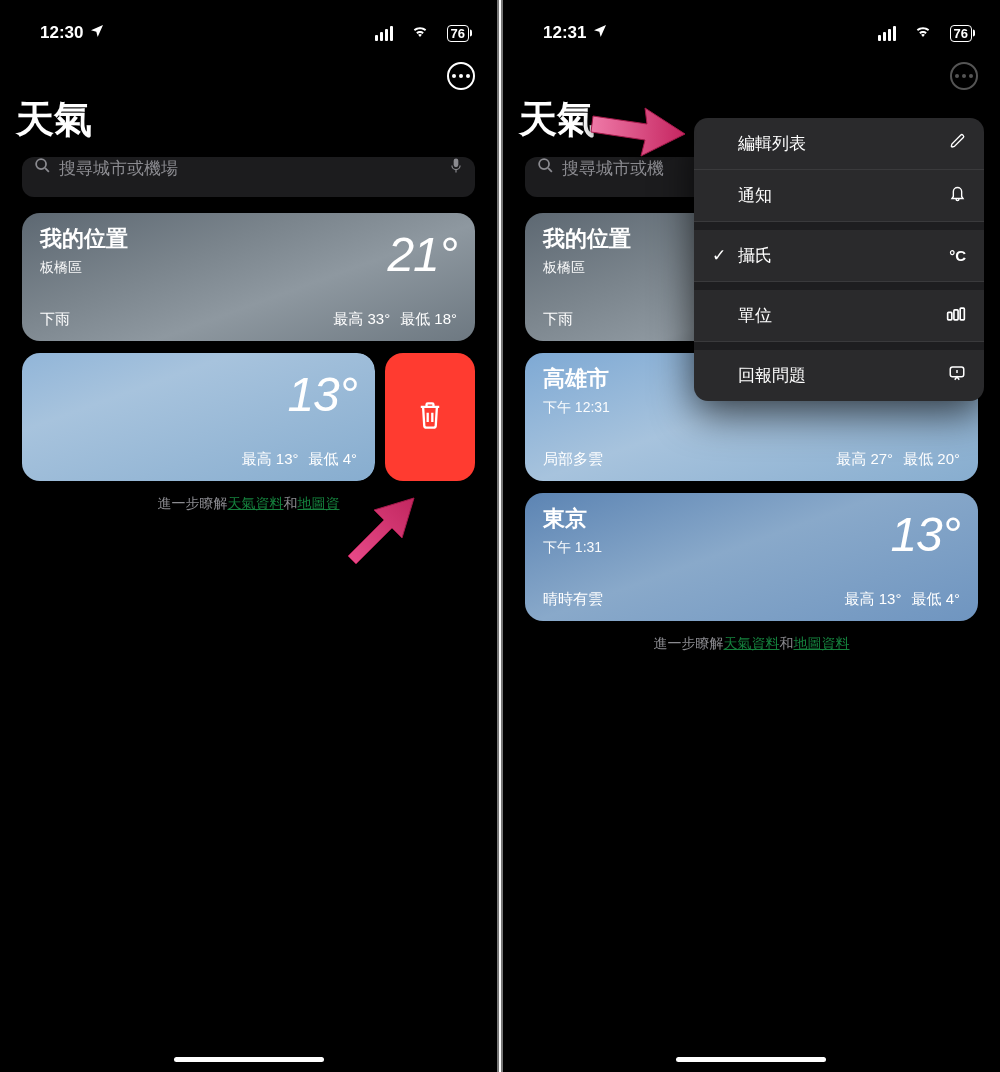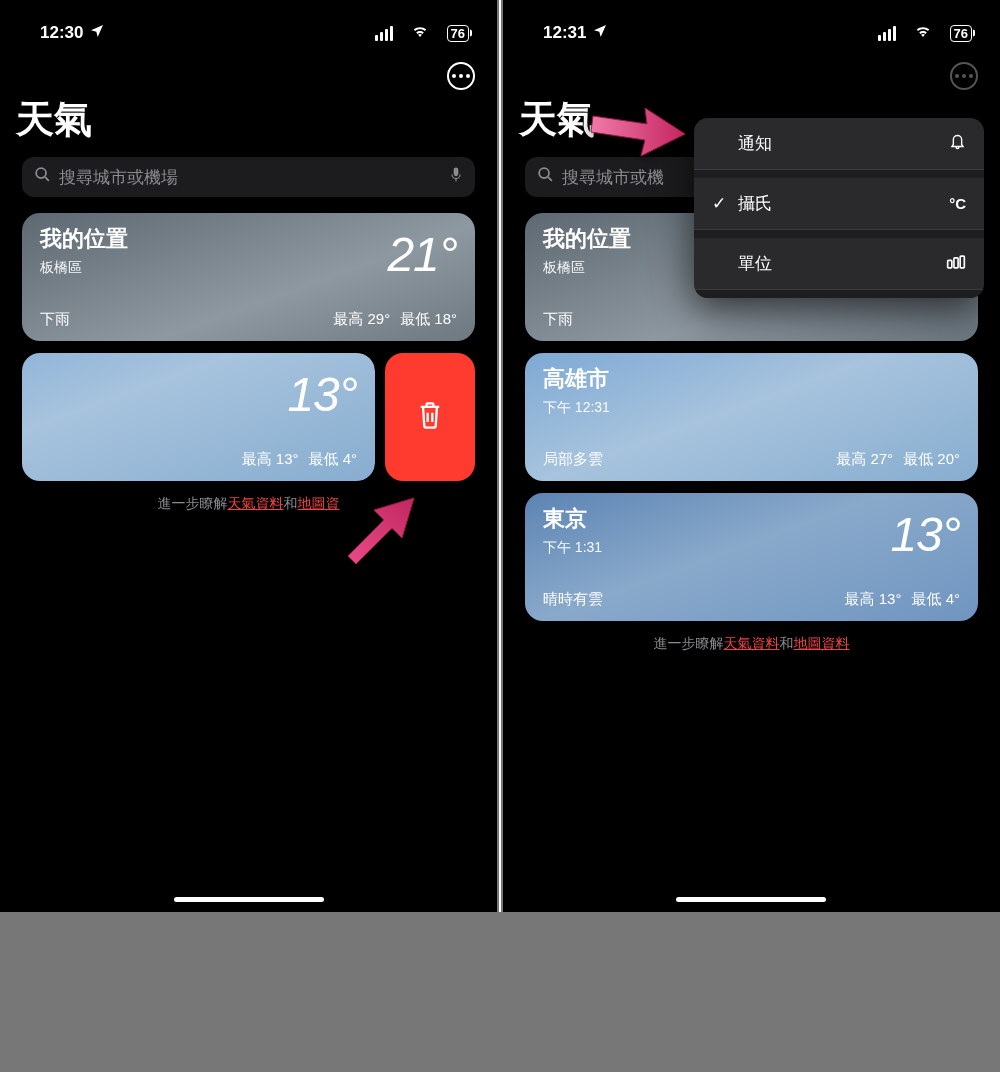--- a/index.html
+++ b/index.html
@@ -1,37 +1,37 @@
 <!DOCTYPE html>
 <html><head>
 <meta charset="utf-8">
 <style>
   * { margin: 0; padding: 0; box-sizing: border-box; font-family: -apple-system, "SF Pro Text", "Helvetica Neue", Arial, "PingFang TC", "Microsoft JhengHei", sans-serif; }
   body { background: #777; display: flex; gap: 2px; justify-content: center; }
-  .phone { width: 499px; height: 912px; background: #000; position: relative; overflow: hidden; color: #fff; }
+  .phone { width: 499px; height: 1072px; background: #000; position: relative; overflow: hidden; color: #fff; }
   .divider { width: 2px; background: #fff; }
 
   
   .statusbar { display: flex; justify-content: space-between; align-items: center; padding: 14px 28px 0 40px; height: 52px; font-size: 17px; font-weight: 600; }
   .status-left { display: flex; align-items: center; gap: 6px; }
   .status-right { display: flex; align-items: center; gap: 18px; }
   .battery-box { border: 1.5px solid #fff; border-radius: 4px; padding: 1px 3px; font-size: 13px; font-weight: 700; line-height: 1; position: relative; }
   .battery-box::after { content:""; position:absolute; right:-4px; top:50%; transform:translateY(-50%); width:2px; height:7px; background:#fff; border-radius:0 2px 2px 0; }
 
   
   .app-header { display: flex; justify-content: flex-end; padding: 10px 22px 0 22px; }
   .more-btn { width: 28px; height: 28px; border: 2px solid #fff; border-radius: 50%; display:flex; align-items:center; justify-content:center; }
   .more-btn.dim { border-color:#555; color:#555; }
   .dots { display:flex; gap:3px; }
   .dots span { width:4px; height:4px; background:currentColor; border-radius:50%; }
 
   .title { font-size: 38px; font-weight: 700; padding: 4px 22px 12px 16px; }
 
   
-  .search { margin: 0 22px 16px 22px; background: #1c1c1e; border-radius: 12px; height: 40px; display:flex; align-items:center; padding:0 12px; gap:8px; color:#8b8b90; font-size:17px; }
+  .search { margin: 0 22px 16px 22px; background: #1c1c1e; border-radius: 12px; height: 40px; display:flex; align-items:flex-start; padding:0 12px; gap:8px; color:#8b8b90; font-size:17px; }
   .search .grow { flex:1; }
 
   
   .cards { padding: 0 22px; }
   .card-wrap { position:relative; margin-bottom: 12px; }
   .card { border-radius: 18px; padding: 14px 18px 12px 18px; height: 128px; display:flex; flex-direction:column; justify-content:space-between; position:relative; overflow:hidden; }
   .bg-rain { background: linear-gradient(160deg,#5d6872 0%,#7a848c 35%,#8e98a0 60%,#6d7881 100%); }
   .bg-blue { background: linear-gradient(160deg,#7ea9d4 0%,#a7c3dd 45%,#87adcf 100%); }
   .bg-sun  { background: linear-gradient(160deg,#5c84b3 0%,#89a9ca 45%,#6f95c0 100%); }
   .card .row1 { display:flex; justify-content:space-between; align-items:flex-start; }
@@ -42,21 +42,21 @@
   .hi-lo { display:flex; gap:10px; }
 
   
   .swipe-row { display:flex; gap:10px; margin-bottom:12px; }
   .swipe-row .card { flex:1; transform:translateX(-94px); margin-right:-94px; }
   .swipe-shifted { position:relative; overflow:hidden; border-radius:18px; flex:1; height:128px; }
   .swipe-shifted .card { position:absolute; left:-94px; right:0; top:0; bottom:0; height:auto; border-radius:18px; }
   .delete-btn { width: 90px; height:128px; background:#ff3b30; border-radius:18px; display:flex; align-items:center; justify-content:center; }
 
   .footer-note { text-align:center; color:#8b8b90; font-size:14px; margin-top:14px; }
-  .footer-note u { color:#ef4444; }
+  .footer-note u { color:#15803d; }
 
   
   .home-ind { position:absolute; bottom:10px; left:50%; transform:translateX(-50%); width:150px; height:5px; background:#fff; border-radius:3px; }
 
   
   .menu { position:absolute; top:118px; right:16px; width:290px; background:#2a2a2c; border-radius:14px; overflow:hidden; box-shadow:0 12px 40px rgba(0,0,0,.7); z-index:50; }
   .menu-item { display:flex; align-items:center; justify-content:space-between; padding:14px 18px; font-size:17px; border-bottom:1px solid #3a3a3c; }
   .menu-item:last-child { border-bottom:none; }
   .menu-item .lead { display:flex; align-items:center; gap:10px; }
   .menu-sep { height:8px; background:#1e1e20; }
@@ -136,21 +136,21 @@
         <div class="row1">
           <div>
             <div class="loc-title">我的位置</div>
             <div class="loc-sub">板橋區</div>
           </div>
           <div class="temp-big">21°</div>
         </div>
         <div class="row2">
           <span>下雨</span>
           <span class="hi-lo">
-            <span>最高 29°</span>
+            <span>最高 33°</span>
             <span>最低 18°</span>
           </span>
         </div>
       </div>
     </div>
 
     <div class="swipe-row">
       <div class="swipe-shifted">
         <div class="card bg-blue">
           <div class="row1">
@@ -308,20 +308,29 @@
 
     <div class="footer-note">
       <span>進一步瞭解</span><u>天氣資料</u><span>和</span><u>地圖資料</u>
     </div>
   </div>
 
   <div class="menu">
     <div class="menu-item">
       <span class="lead">
           <span class="check"></span>
+          <span>編輯列表</span>
+        </span>
+      <span><svg width="16" height="16" viewBox="0 0 24 24" fill="none" stroke="#fff" stroke-width="2">
+            <path d="M3 21l3.5-.8L20 6.7a2 2 0 000-2.8l-.9-.9a2 2 0 00-2.8 0L2.8 16.5 2 20z"></path>
+          </svg></span>
+    </div>
+    <div class="menu-item">
+      <span class="lead">
+          <span class="check"></span>
           <span>通知</span>
         </span>
       <span><svg width="17" height="18" viewBox="0 0 24 26" fill="none" stroke="#fff" stroke-width="2">
             <path d="M6 18V11a6 6 0 1112 0v7l2 3H4l2-3zM10 22a2 2 0 004 0"></path>
           </svg></span>
     </div>
     <div class="menu-sep"></div>
     <div class="menu-item">
       <span class="lead">
           <span class="check">✓</span>
@@ -335,20 +344,30 @@
           <span class="check"></span>
           <span>單位</span>
         </span>
       <span><svg width="20" height="14" viewBox="0 0 24 16" fill="none" stroke="#fff" stroke-width="2">
             <rect x="2" y="6" width="5" height="9" rx="1"></rect>
             <rect x="9.5" y="3" width="5" height="12" rx="1"></rect>
             <rect x="17" y="1" width="5" height="14" rx="1"></rect>
           </svg></span>
     </div>
     <div class="menu-sep"></div>
+    <div class="menu-item">
+      <span class="lead">
+          <span class="check"></span>
+          <span>回報問題</span>
+        </span>
+      <span><svg width="18" height="18" viewBox="0 0 24 24" fill="none" stroke="#fff" stroke-width="2">
+            <rect x="3" y="4" width="18" height="13" rx="3"></rect>
+            <path d="M9 21l3-4 3 4M12 8v4M12 14h.01"></path>
+          </svg></span>
+    </div>
   </div>
 
   <div class="arrow" style="left:86px; top:94px;">
     <svg width="100" height="68" viewBox="0 0 100 68">
       <defs>
           <linearGradient id="ga2" x1="0" y1="0" x2="1" y2="0">
             <stop offset="0" stop-color="#ef7aa8"></stop>
             <stop offset="1" stop-color="#c52560"></stop>
           </linearGradient>
         </defs>

